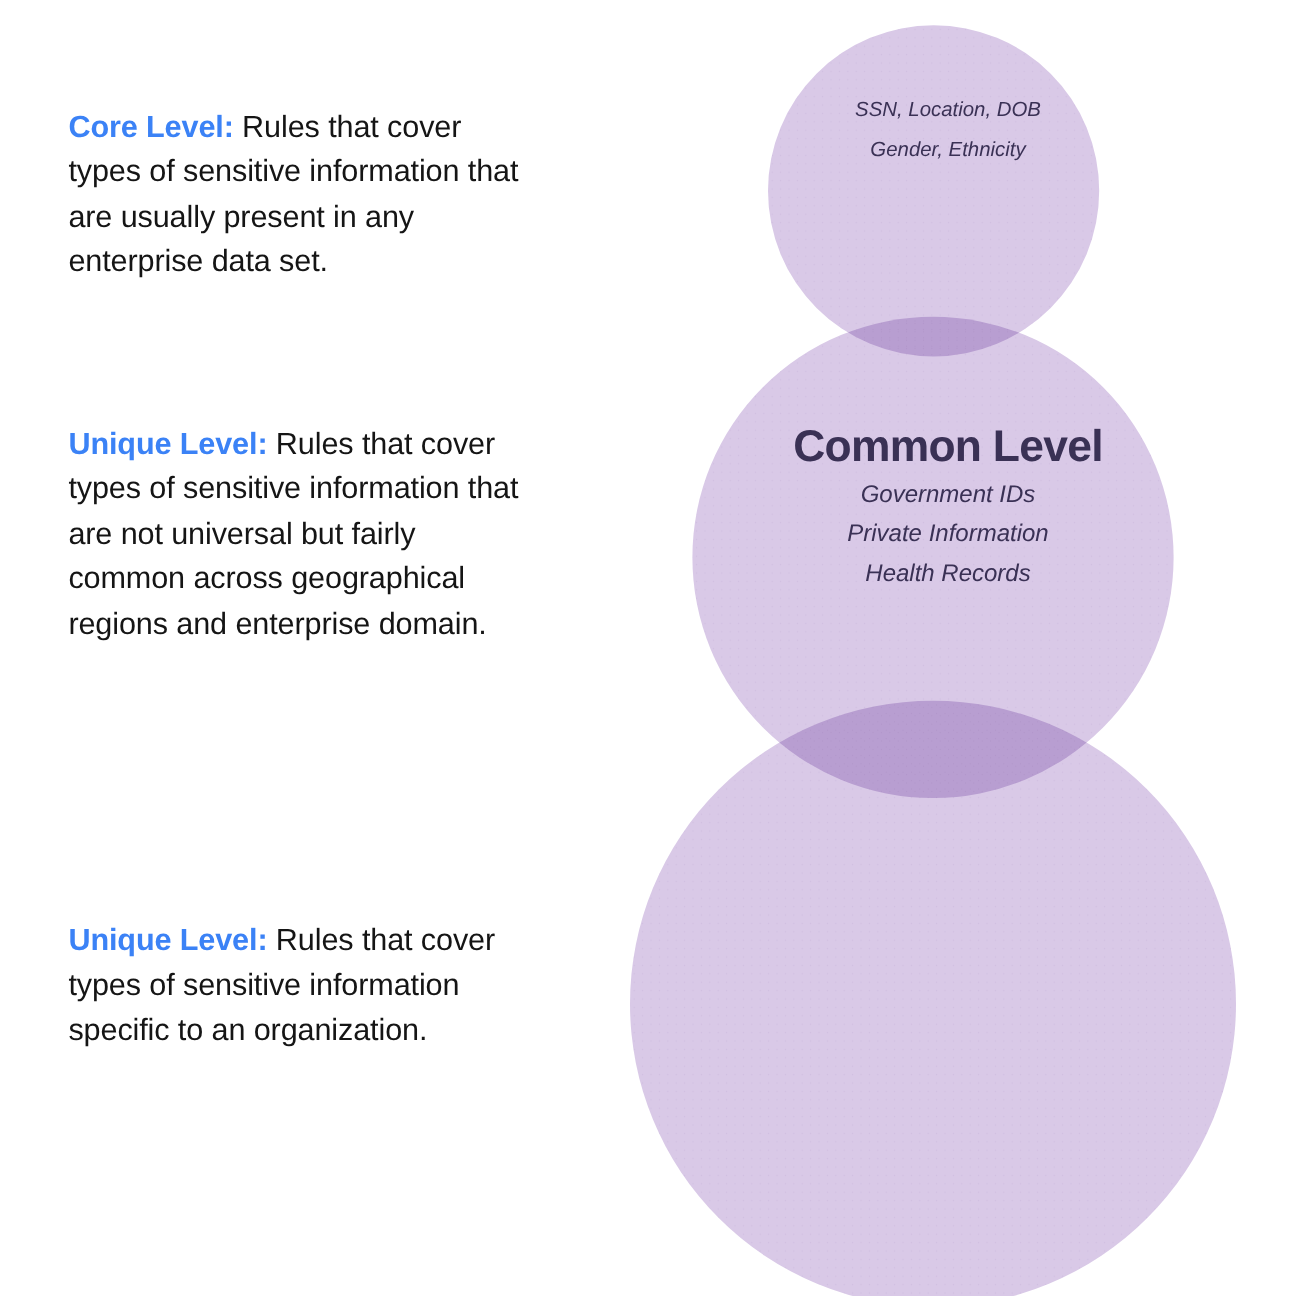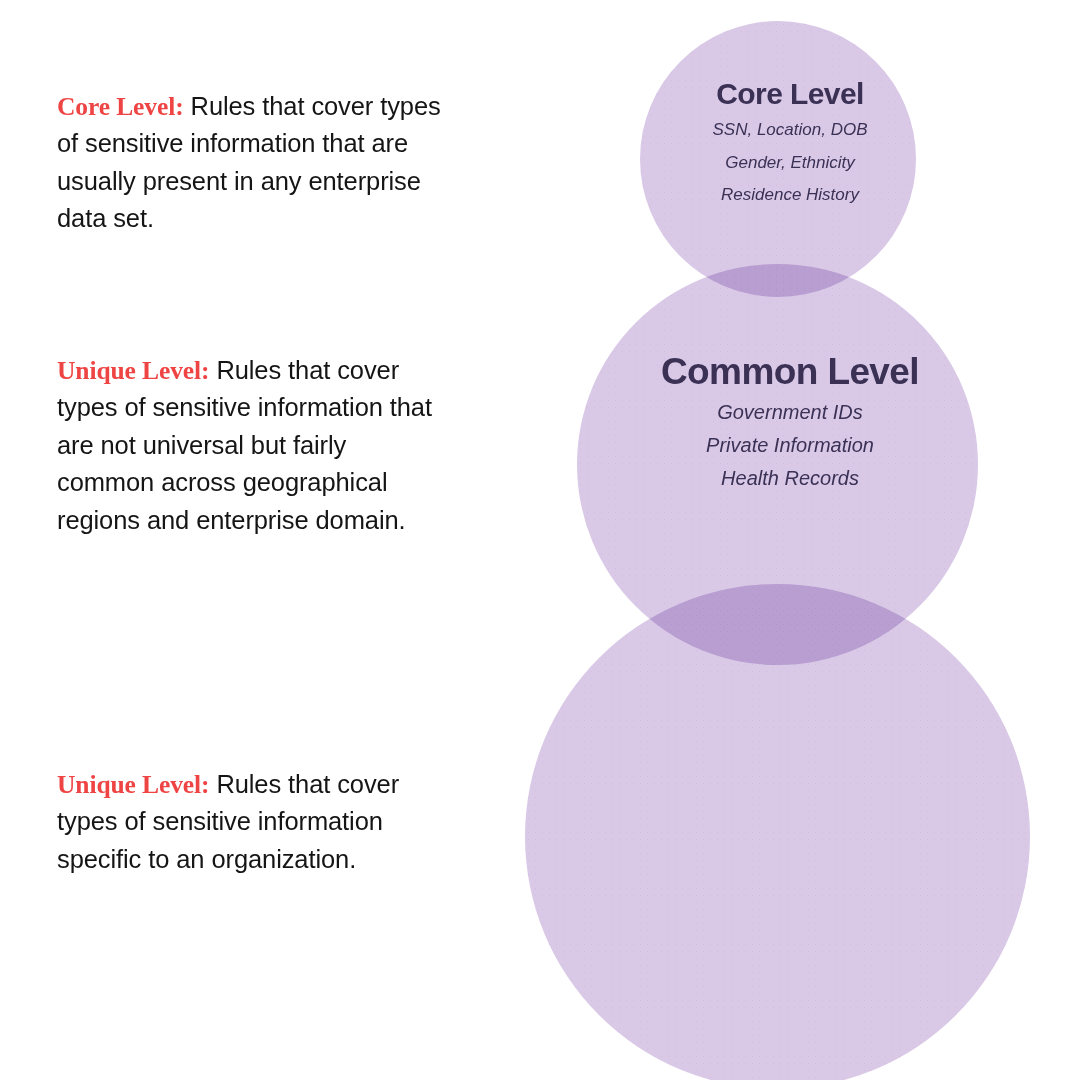--- a/index.html
+++ b/index.html
@@ -32,22 +32,21 @@
     width: 392px;
     color: #151515;
     font-size: 25.5px;
     line-height: 37.5px;
     letter-spacing: -0.1px;
     font-weight: 400;
   }
 
   .desc-block .lead {
     font-weight: 700;
-    color: #ef4444;
-    font-family: Liberation Serif, serif;
+    color: #3b82f6;
   }
 
   #desc-core   { top: 62px; }
   #desc-common { top: 326px; }
   #desc-unique { top: 740px; }
 
   
   .venn {
     position: absolute;
     left: 500px;
@@ -146,25 +145,23 @@
 
   <div class="venn">
 
     <div class="venn-shapes">
       <div class="circle" id="circle-core"></div>
       <div class="circle" id="circle-common"></div>
       <div class="circle" id="circle-unique"></div>
     </div>
 
     <div class="label-group" id="labels-core">
-      <div class="grp-title">Core Level</div>
       <div class="grp-items">
         <div>SSN, Location, DOB</div>
         <div>Gender, Ethnicity</div>
-        <div>Residence History</div>
       </div>
     </div>
 
     <div class="label-group" id="labels-common">
       <div class="grp-title">Common Level</div>
       <div class="grp-items">
         <div>Government IDs</div>
         <div>Private Information</div>
         <div>Health Records</div>
       </div>

